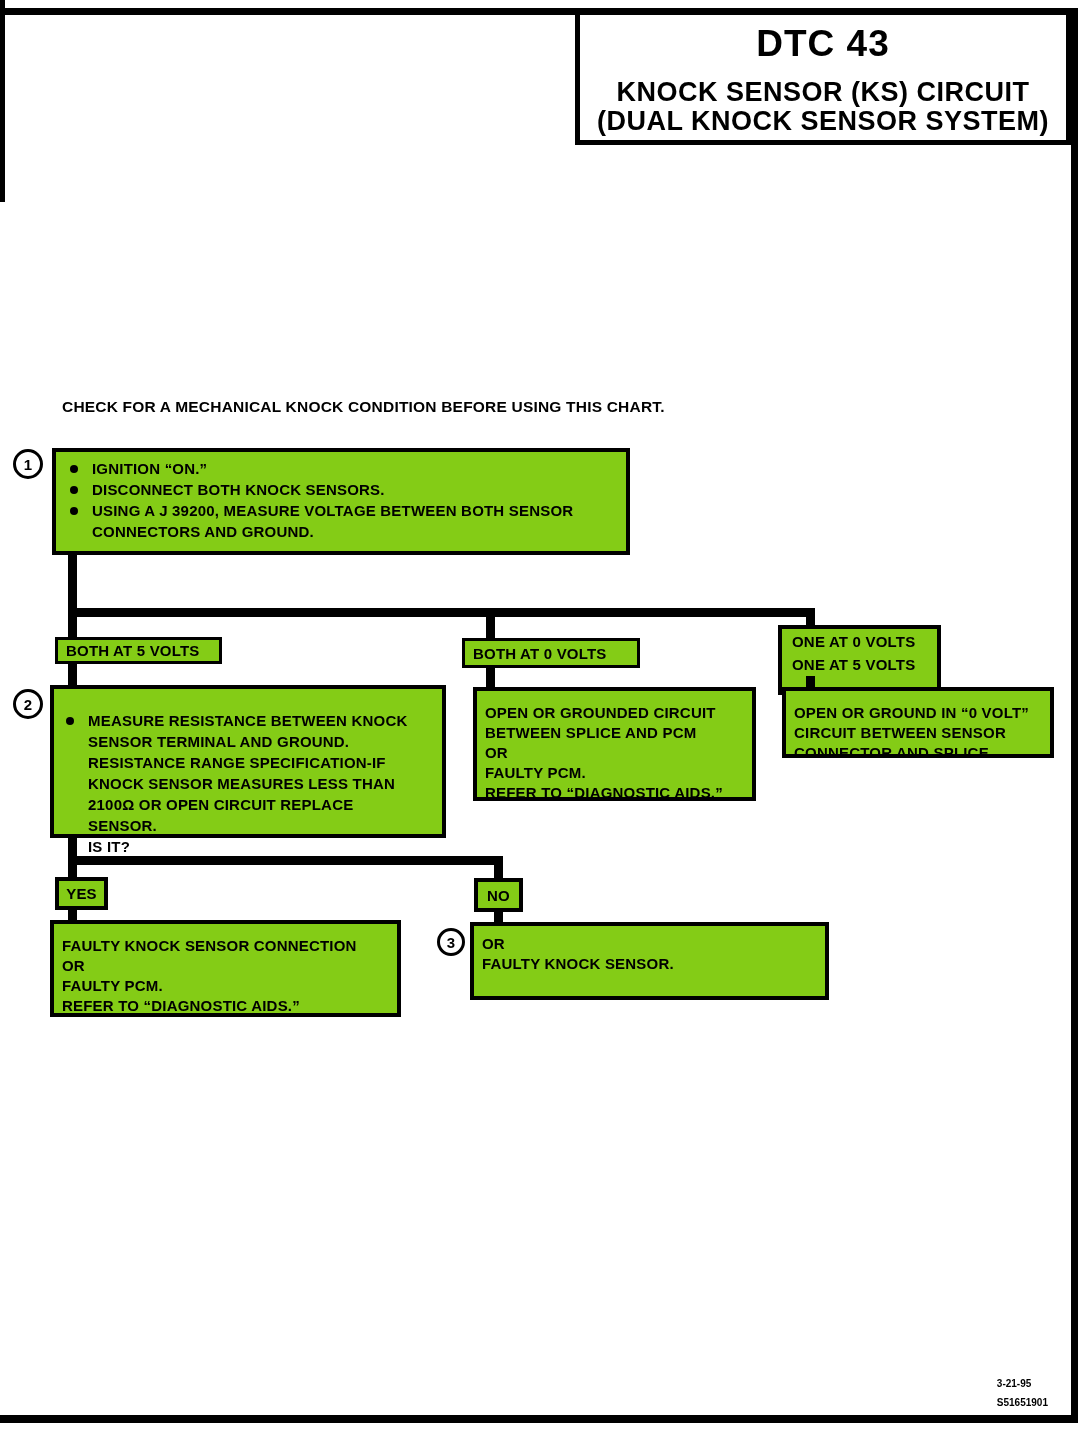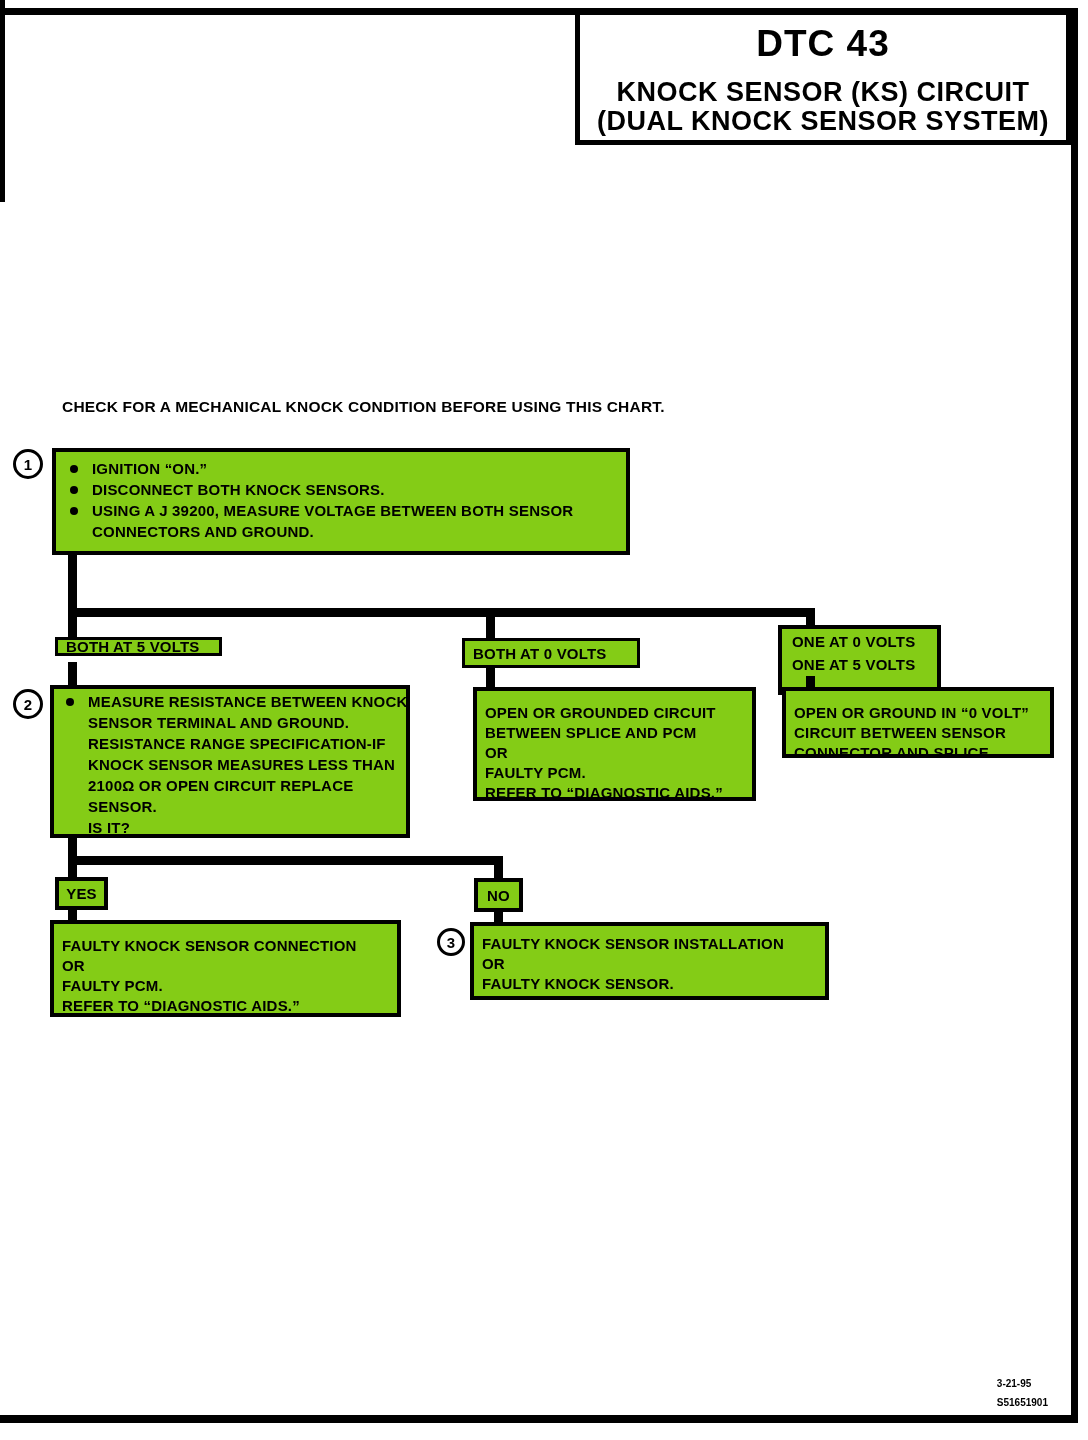--- a/index.html
+++ b/index.html
@@ -65,37 +65,37 @@
         <div class="tl">CONNECTORS AND GROUND.</div>
       </div>
     </div>
   </div>
 
   <div class="line" style="left:68px;top:553px;width:9px;height:87px;"></div>
   <div class="line" style="left:68px;top:608px;width:747px;height:9px;"></div>
   <div class="line" style="left:486px;top:608px;width:9px;height:33px;"></div>
   <div class="line" style="left:806px;top:608px;width:9px;height:21px;"></div>
 
-  <div class="box label-box" style="left:55px;top:637px;width:167px;height:19px;border-width:3px;text-align:right;">
+  <div class="box label-box" style="left:55px;top:637px;width:167px;height:27px;border-width:3px;text-align:right;">
     <span class="tl">BOTH AT 5 VOLTS</span>
   </div>
   <div class="box label-box" style="left:462px;top:638px;width:178px;height:30px;border-width:3px;">
     <span class="tl">BOTH AT 0 VOLTS</span>
   </div>
   <div class="box" style="left:778px;top:625px;width:163px;height:70px;padding:1px 0 0 10px;">
     <div class="tl" style="line-height:23px;">ONE AT 0 VOLTS</div>
     <div class="tl" style="line-height:23px;">ONE AT 5 VOLTS</div>
   </div>
 
   <div class="line" style="left:68px;top:662px;width:9px;height:27px;"></div>
   <div class="line" style="left:486px;top:666px;width:9px;height:24px;"></div>
   <div class="line" style="left:806px;top:676px;width:9px;height:14px;"></div>
 
   <div class="circle" style="left:13px;top:689px;">2</div>
-  <div class="box" style="left:50px;top:685px;width:360px;height:153px;padding-top:2px;">
+  <div class="box" style="left:50px;top:685px;width:396px;height:153px;padding-top:21px;">
     <div class="bullet-row" style="padding-left:12px;">
       <span class="bdot"></span>
       <div class="btext">
         <div class="tl">MEASURE RESISTANCE BETWEEN KNOCK</div>
         <div class="tl">SENSOR TERMINAL AND GROUND.</div>
         <div class="tl">RESISTANCE RANGE SPECIFICATION-IF</div>
         <div class="tl">KNOCK SENSOR MEASURES LESS THAN</div>
         <div class="tl">2100Ω OR OPEN CIRCUIT REPLACE</div>
         <div class="tl">SENSOR.</div>
         <div class="tl">IS IT?</div>
@@ -133,21 +133,20 @@
 
   <div class="box pad-box" style="left:50px;top:920px;width:351px;height:97px;">
     <div class="tl" style="line-height:20px;">FAULTY KNOCK SENSOR CONNECTION</div>
     <div class="tl" style="line-height:20px;">OR</div>
     <div class="tl" style="line-height:20px;">FAULTY PCM.</div>
     <div class="tl" style="line-height:20px;">REFER TO “DIAGNOSTIC AIDS.”</div>
   </div>
 
   <div class="circle" style="left:437px;top:928px;width:28px;height:28px;">3</div>
   <div class="box pad-box" style="left:470px;top:922px;width:359px;height:78px;padding-top:8px;">
-    <div class="tl" style="line-height:20px;">FAULTY KNOCK SENSOR INSTALLATION</div>
     <div class="tl" style="line-height:20px;">OR</div>
     <div class="tl" style="line-height:20px;">FAULTY KNOCK SENSOR.</div>
   </div>
 
   <div class="footer">
     <div>3-21-95</div>
     <div>S51651901</div>
   </div>
 
 </div>

